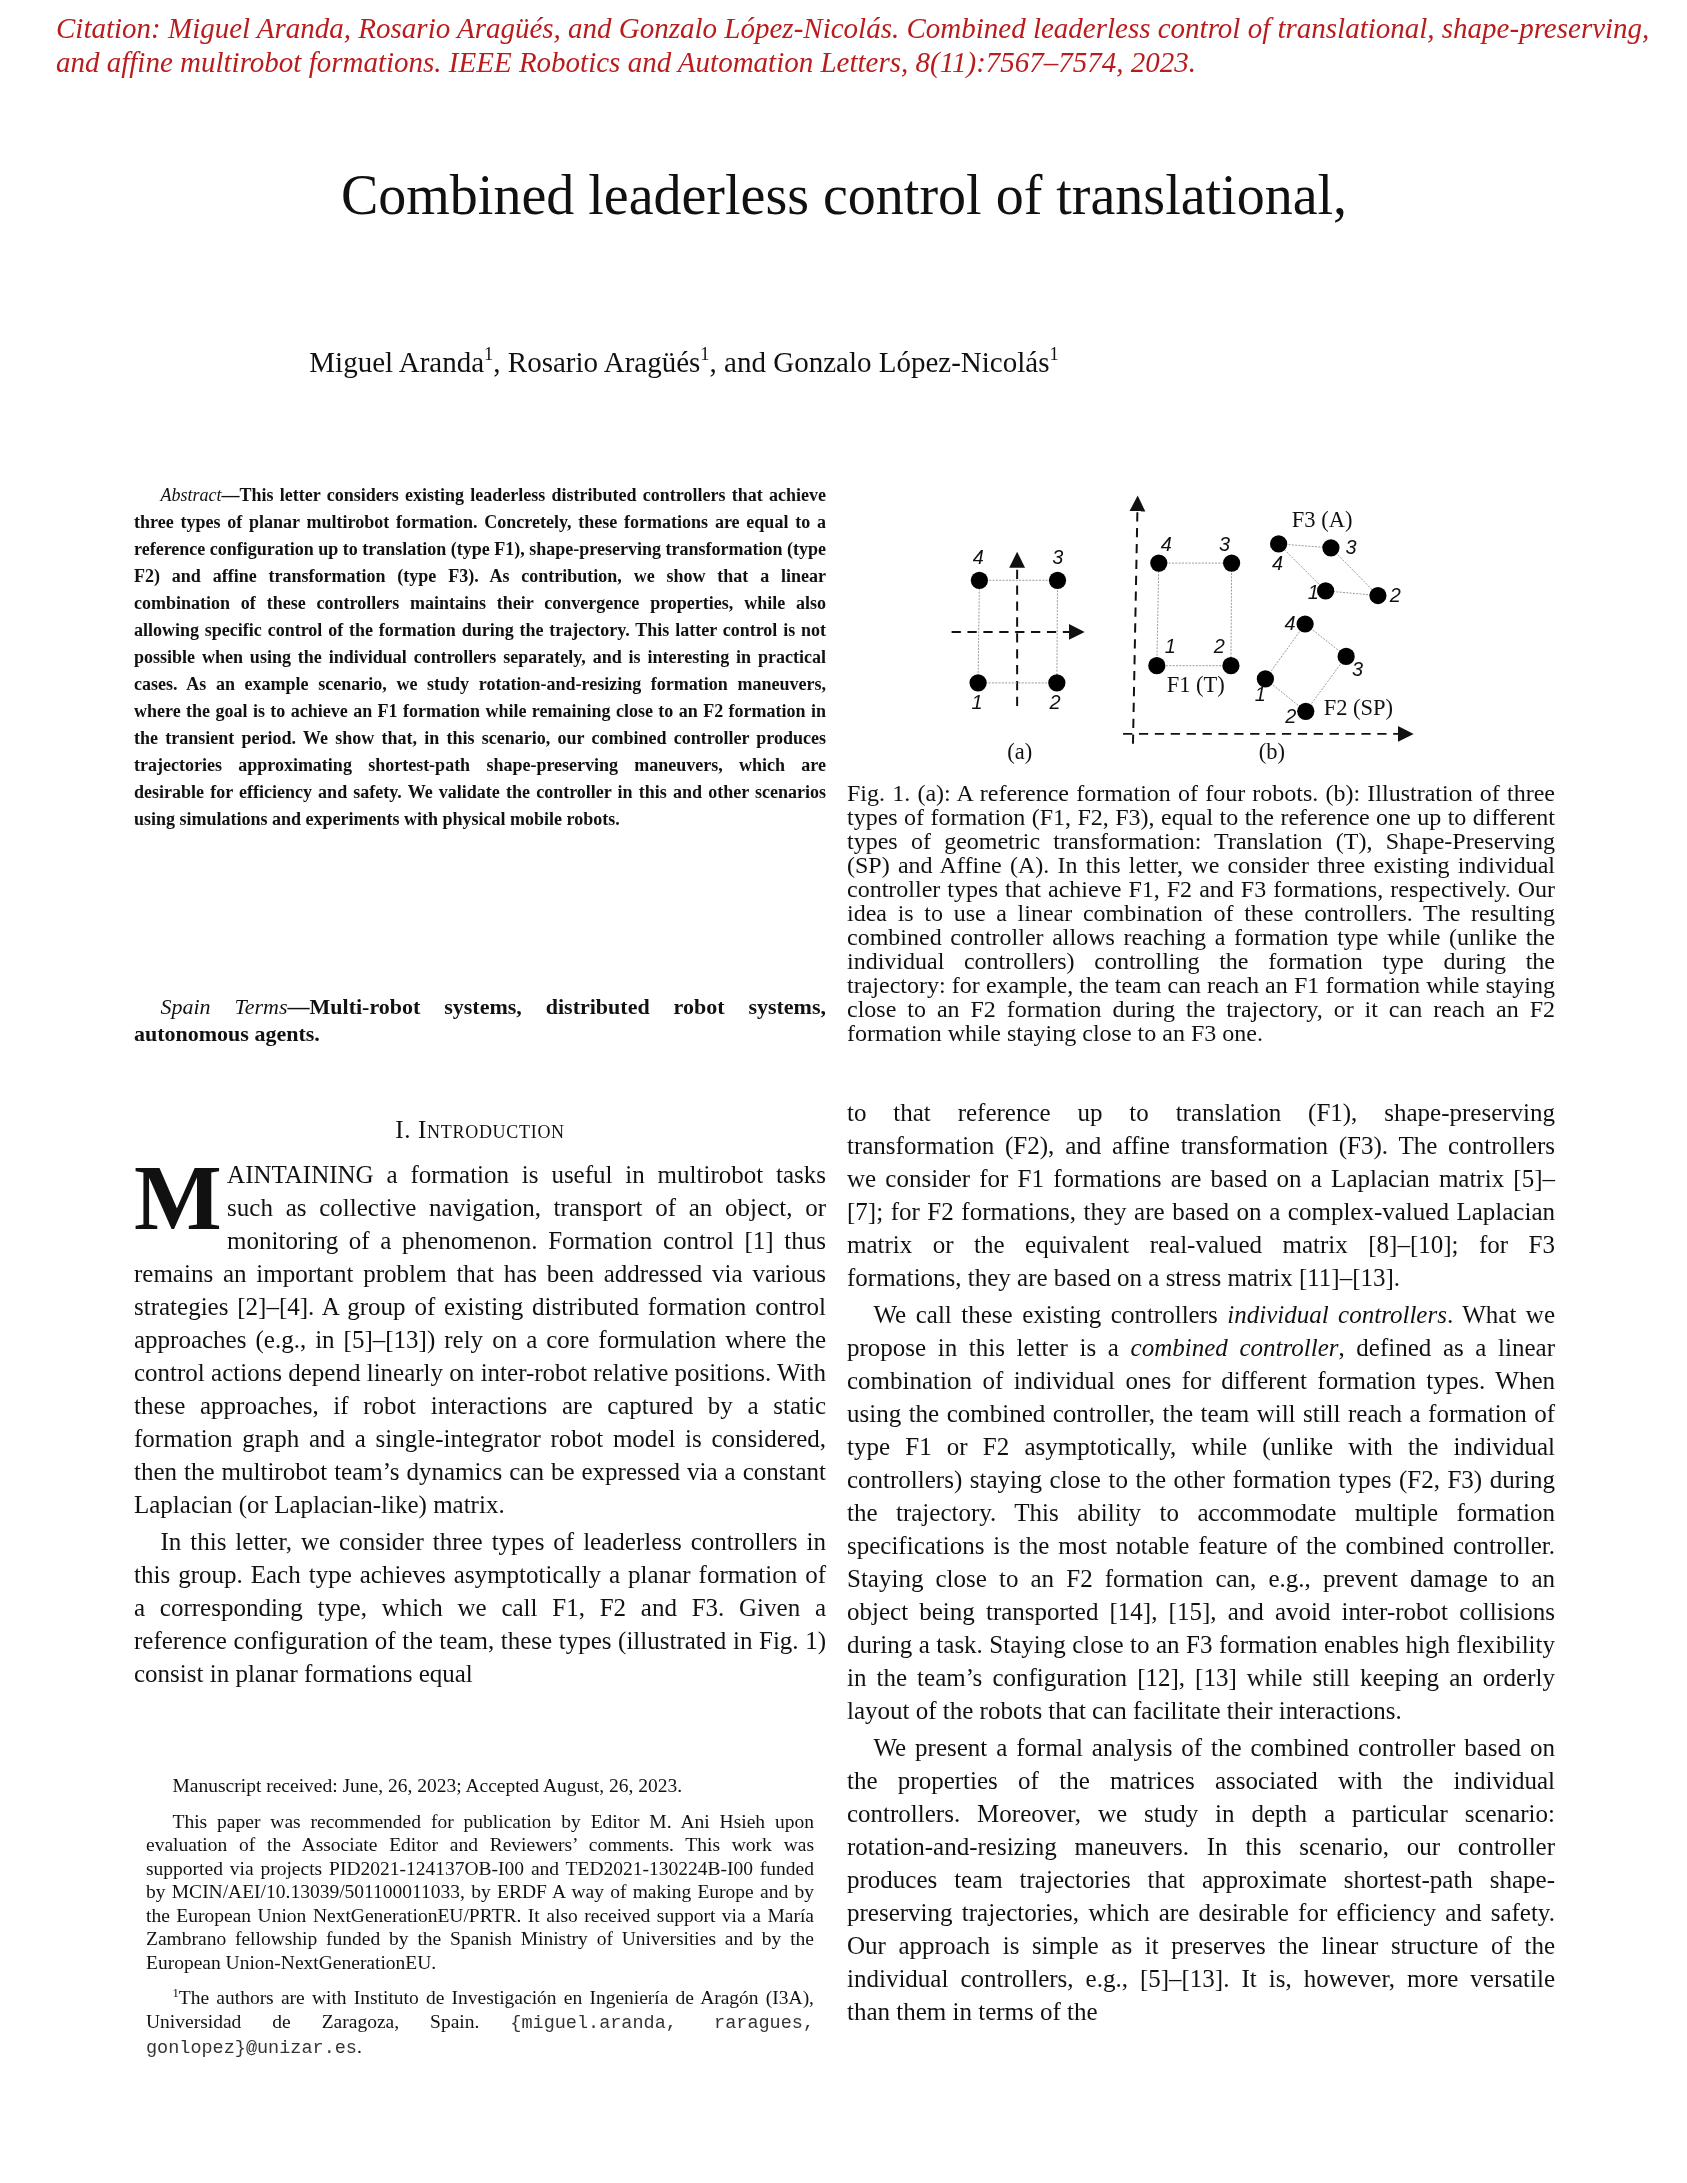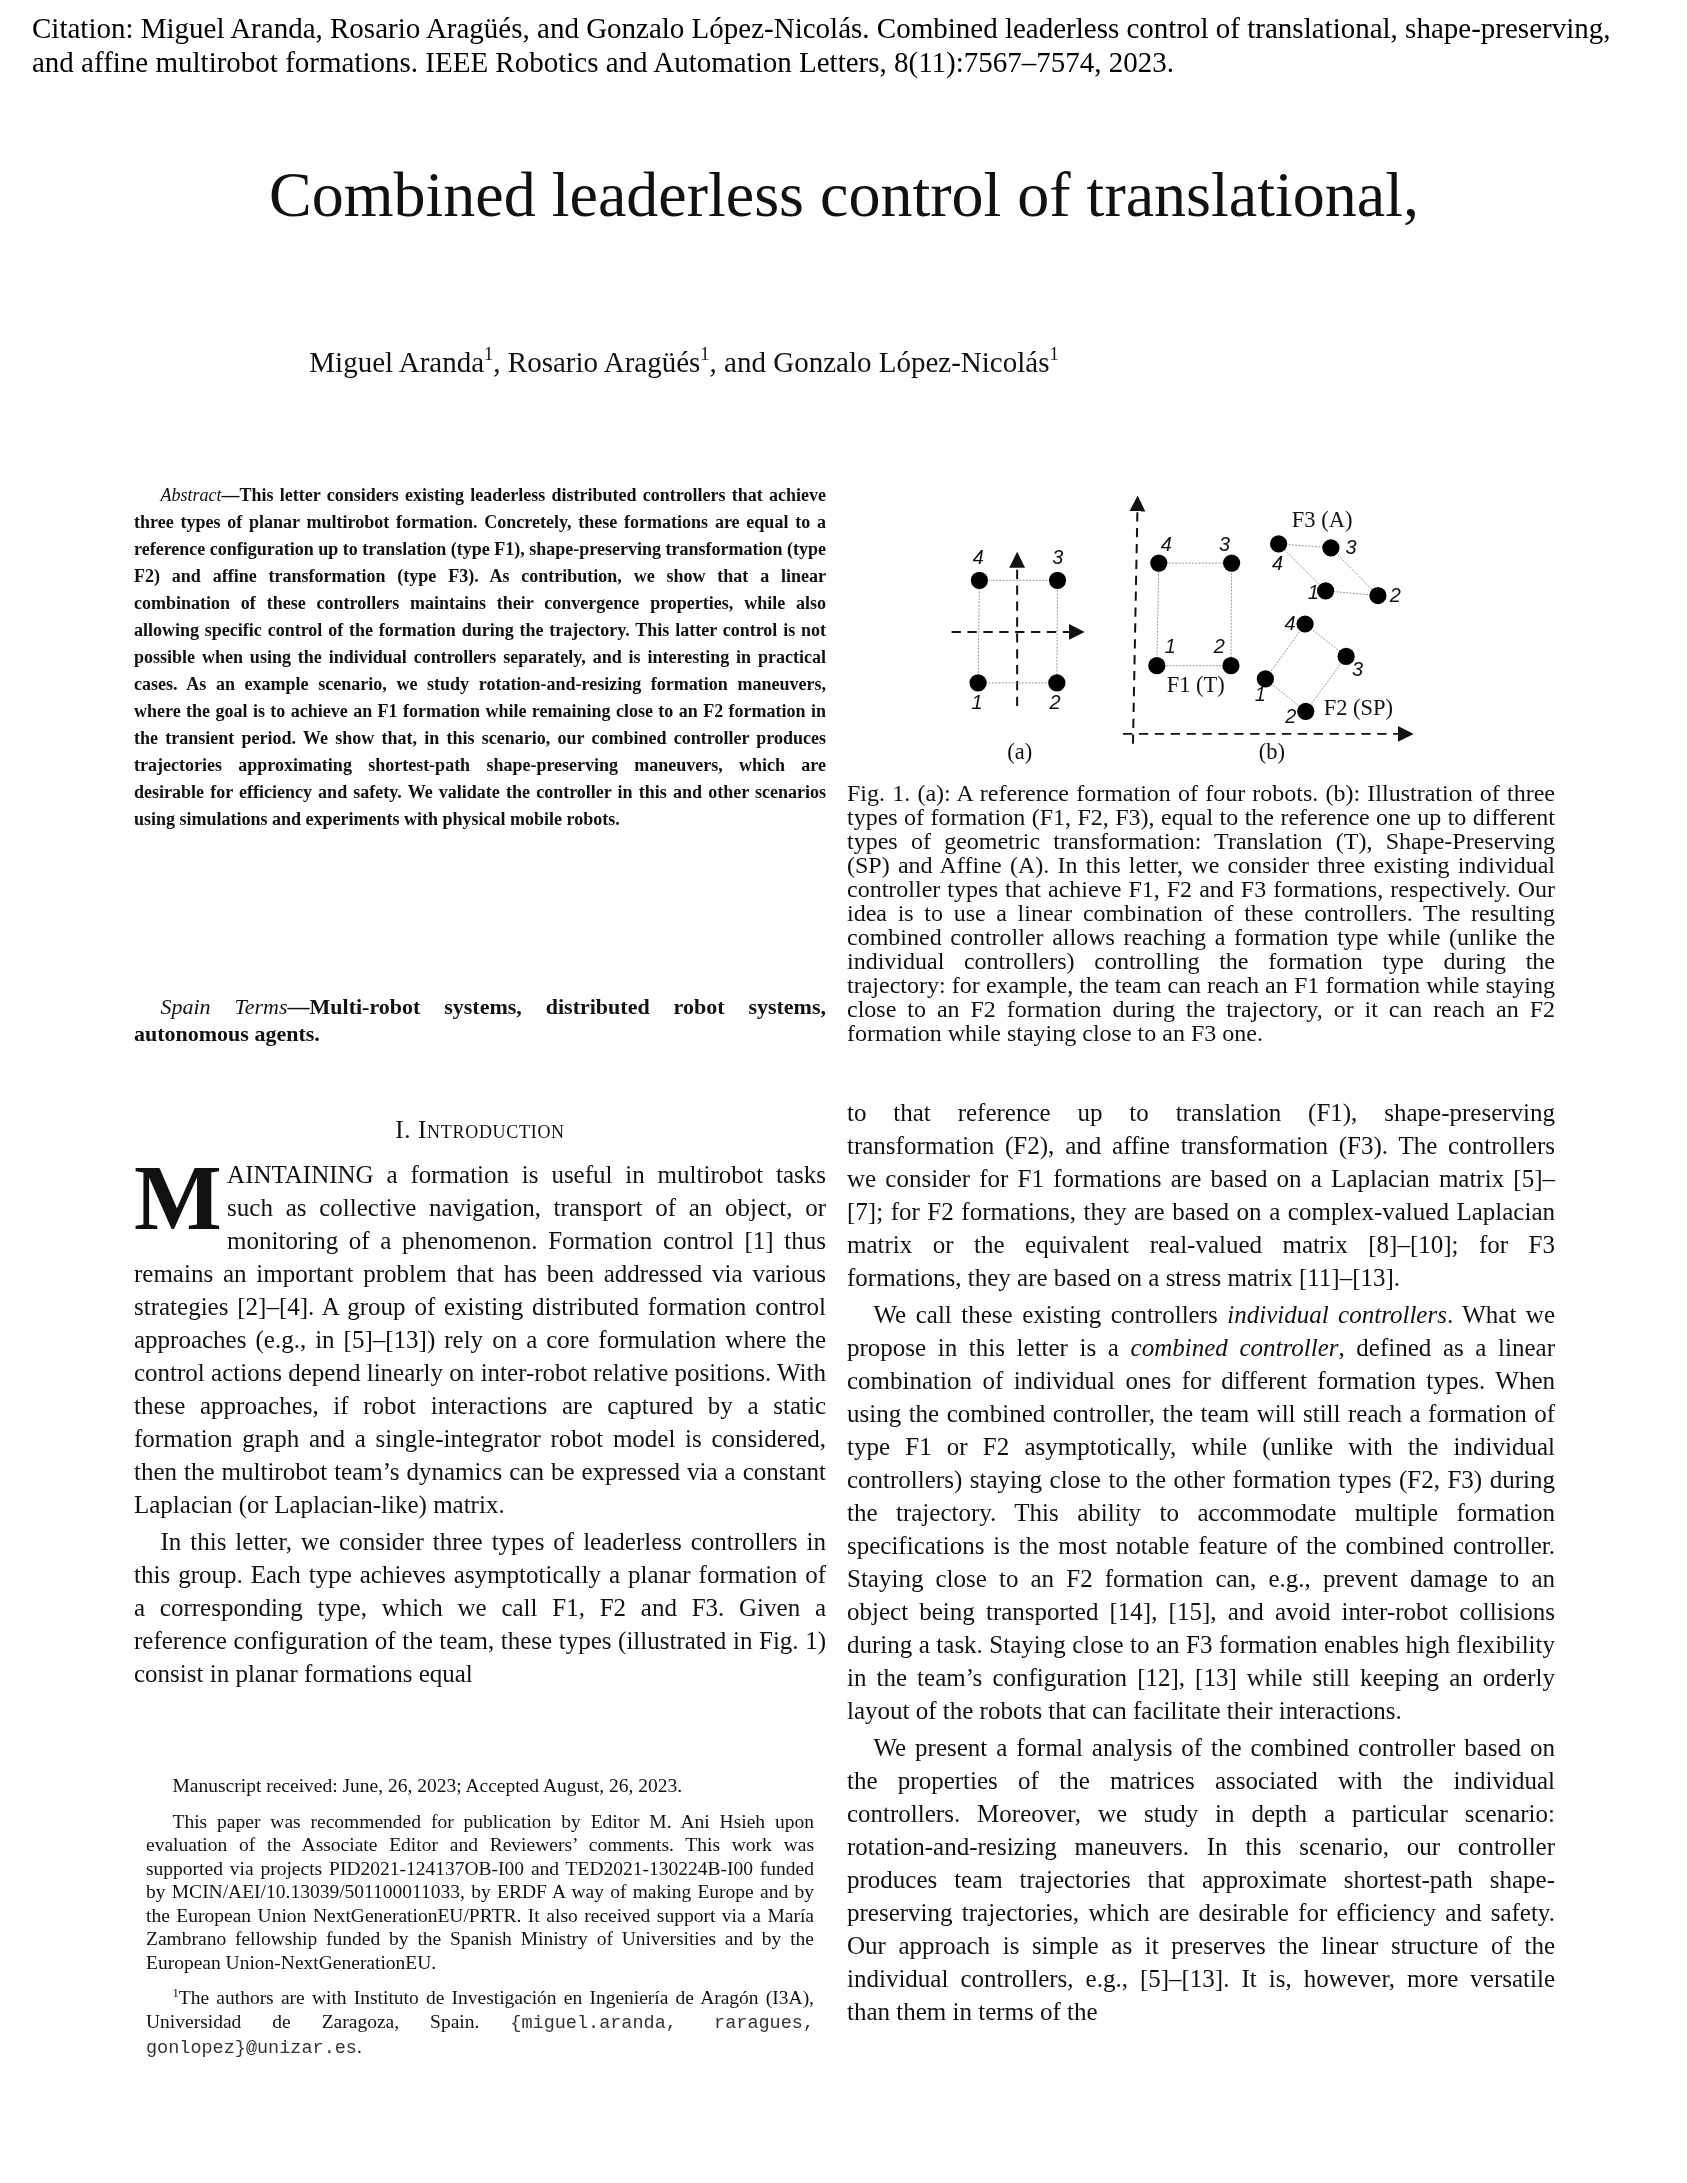--- a/index.html
+++ b/index.html
@@ -2,26 +2,26 @@
 <html style="font-size:10.6px"><head>
 <meta charset="utf-8">
 <style>
   html, body { margin: 0; padding: 0; background: #ffffff; }
   body {
     width: 1688px; height: 2183px; position: relative; overflow: hidden;
     font-family: "Liberation Serif", "DejaVu Serif", serif; color: #111;
   }
   .abs { position: absolute; }
   .citation {
-    left: 32px; top: 10.6px; width: 1602px;
-    font-size: 29px; line-height: 34px; color: #000000;
+    left: 56px; top: 10.6px; width: 1602px;
+    font-size: 29px; line-height: 34px; color: #b91c1c; font-style: italic;
   }
   .title {
     left: 0; top: 154px; width: 1688px; text-align: center;
-    font-size: 64px; line-height: 82px; color: #111;
+    font-size: 56px; line-height: 82px; color: #111;
   }
   .authors {
     left: 0; top: 344px; width: 1368px; text-align: center;
     font-size: 29px; line-height: 37px;
   }
   .authors sup { font-size: 18.5px; vertical-align: 12px; line-height: 0; }
   .abstract {
     left: 134px; top: 482px; width: 692px;
     font-size: 18px; line-height: 27px; font-weight: bold; text-align: justify;
     text-indent: 26.5px;

